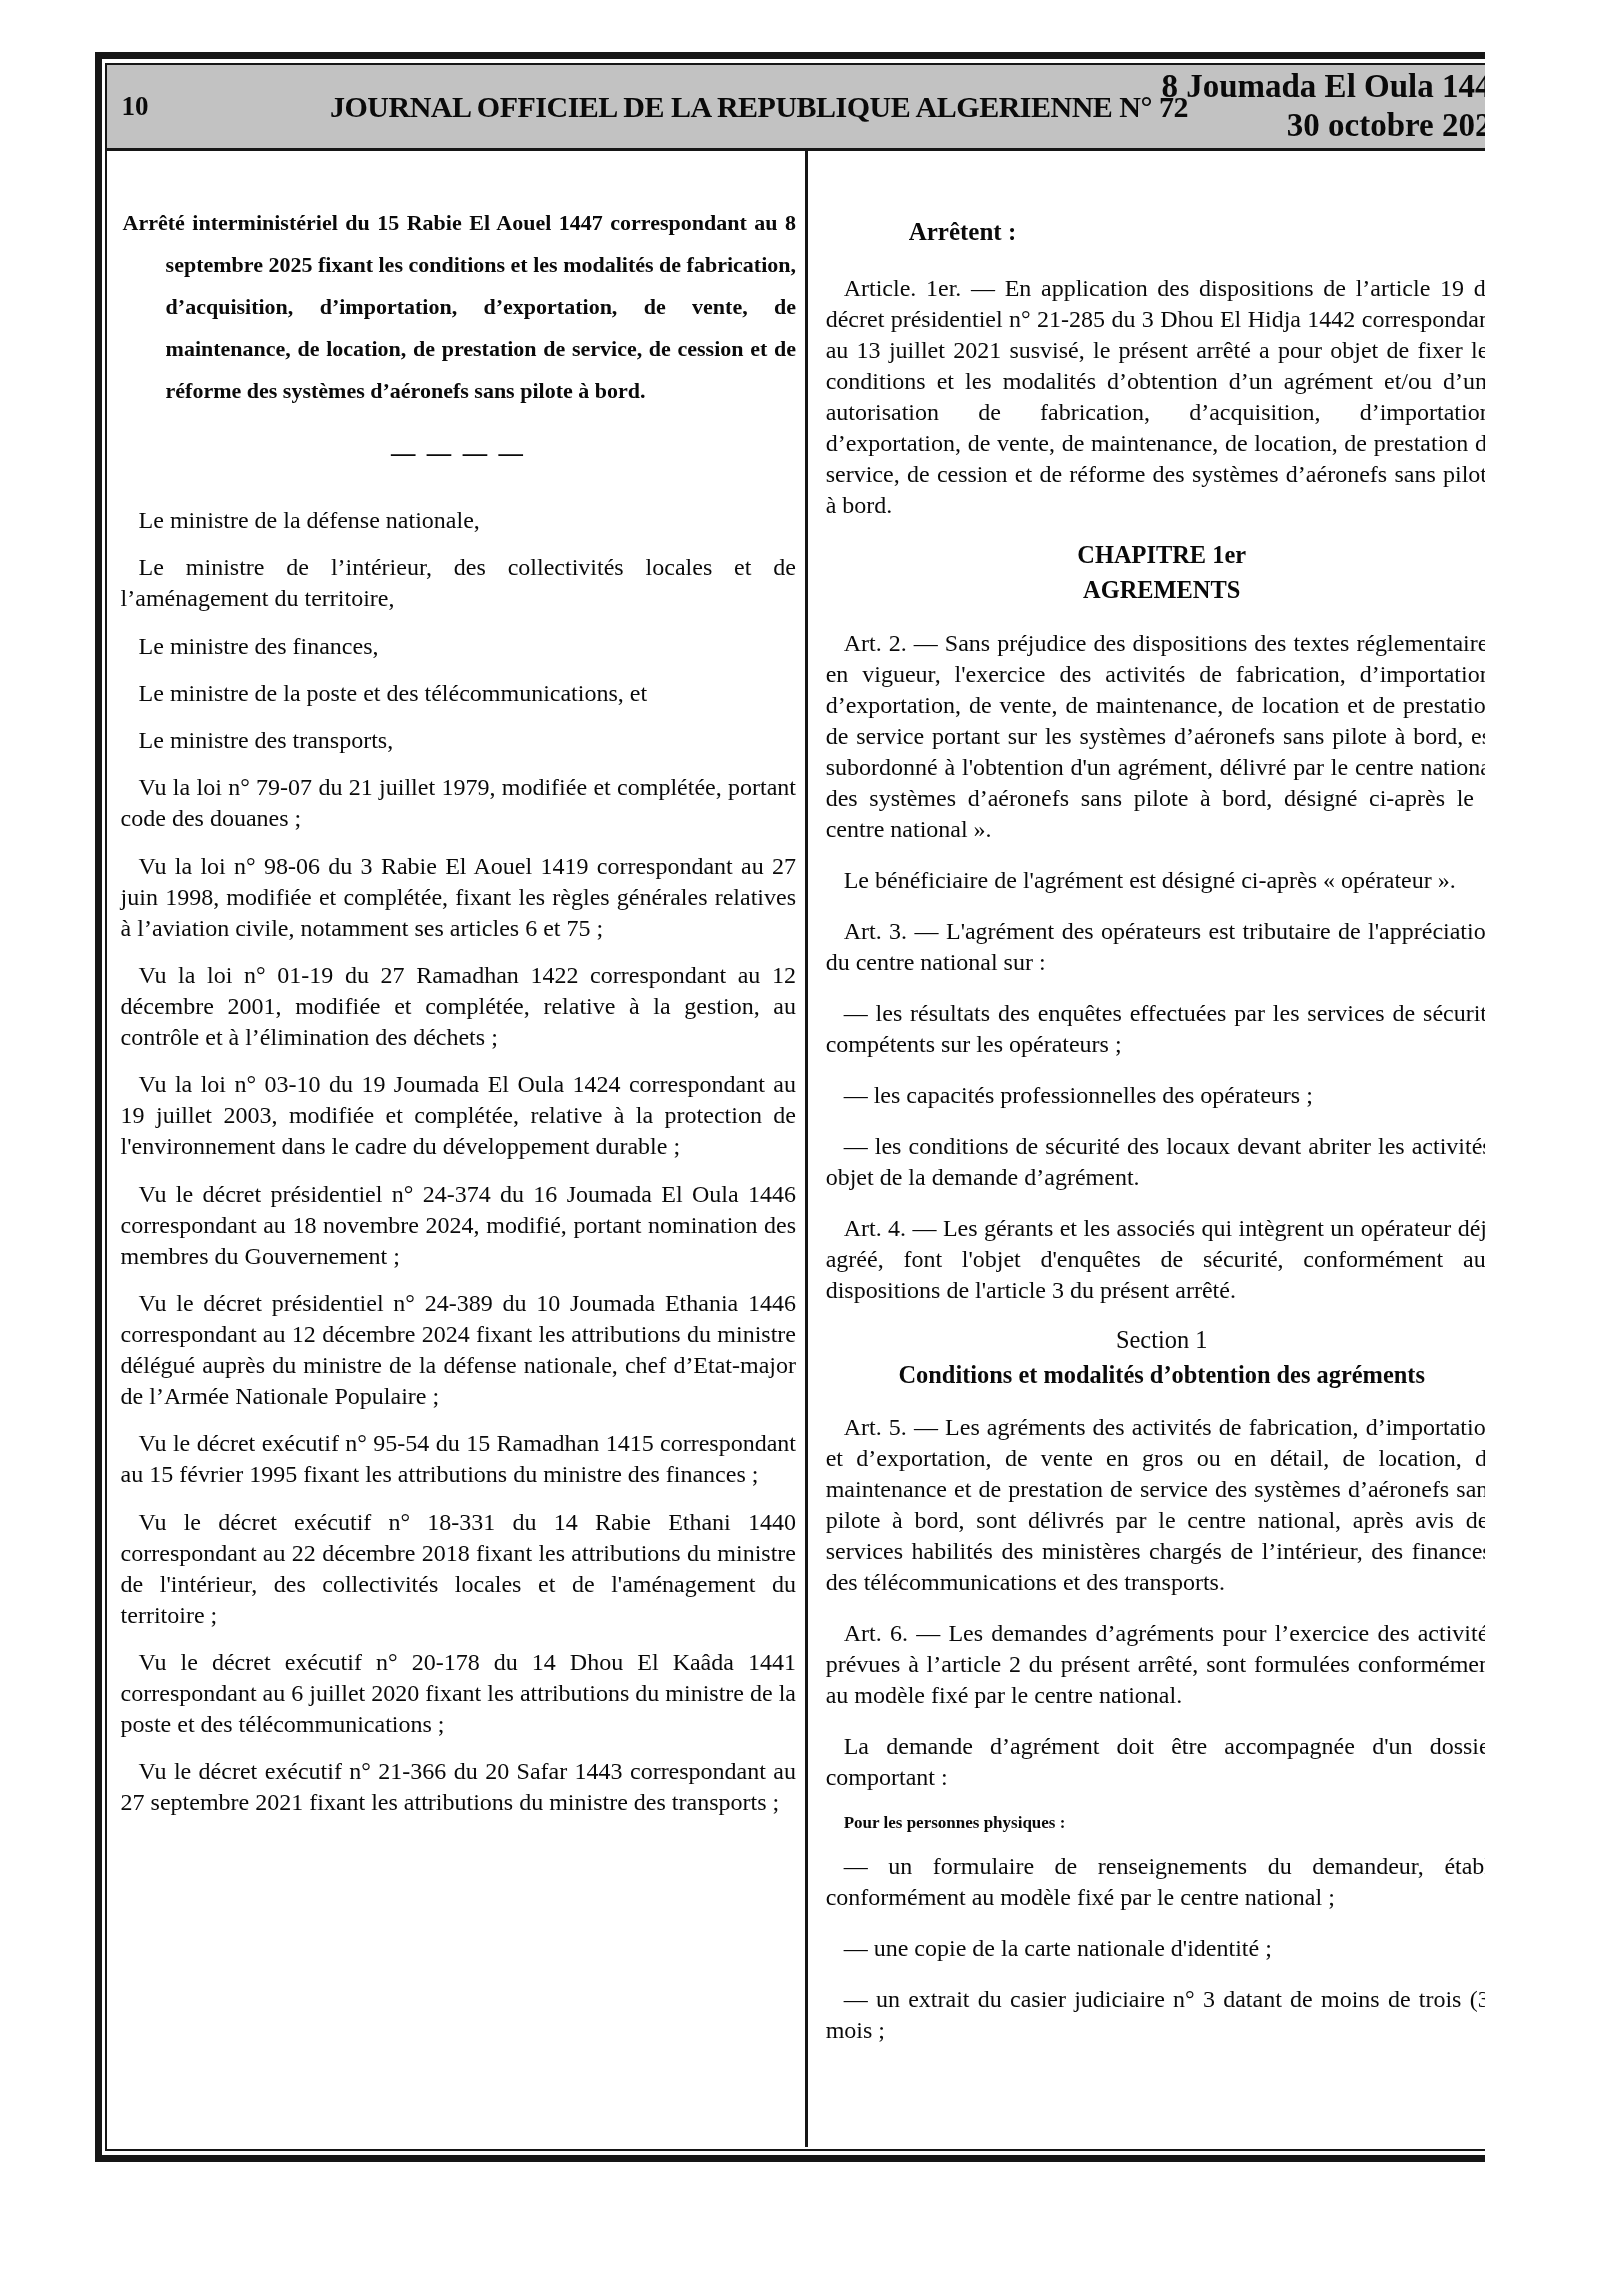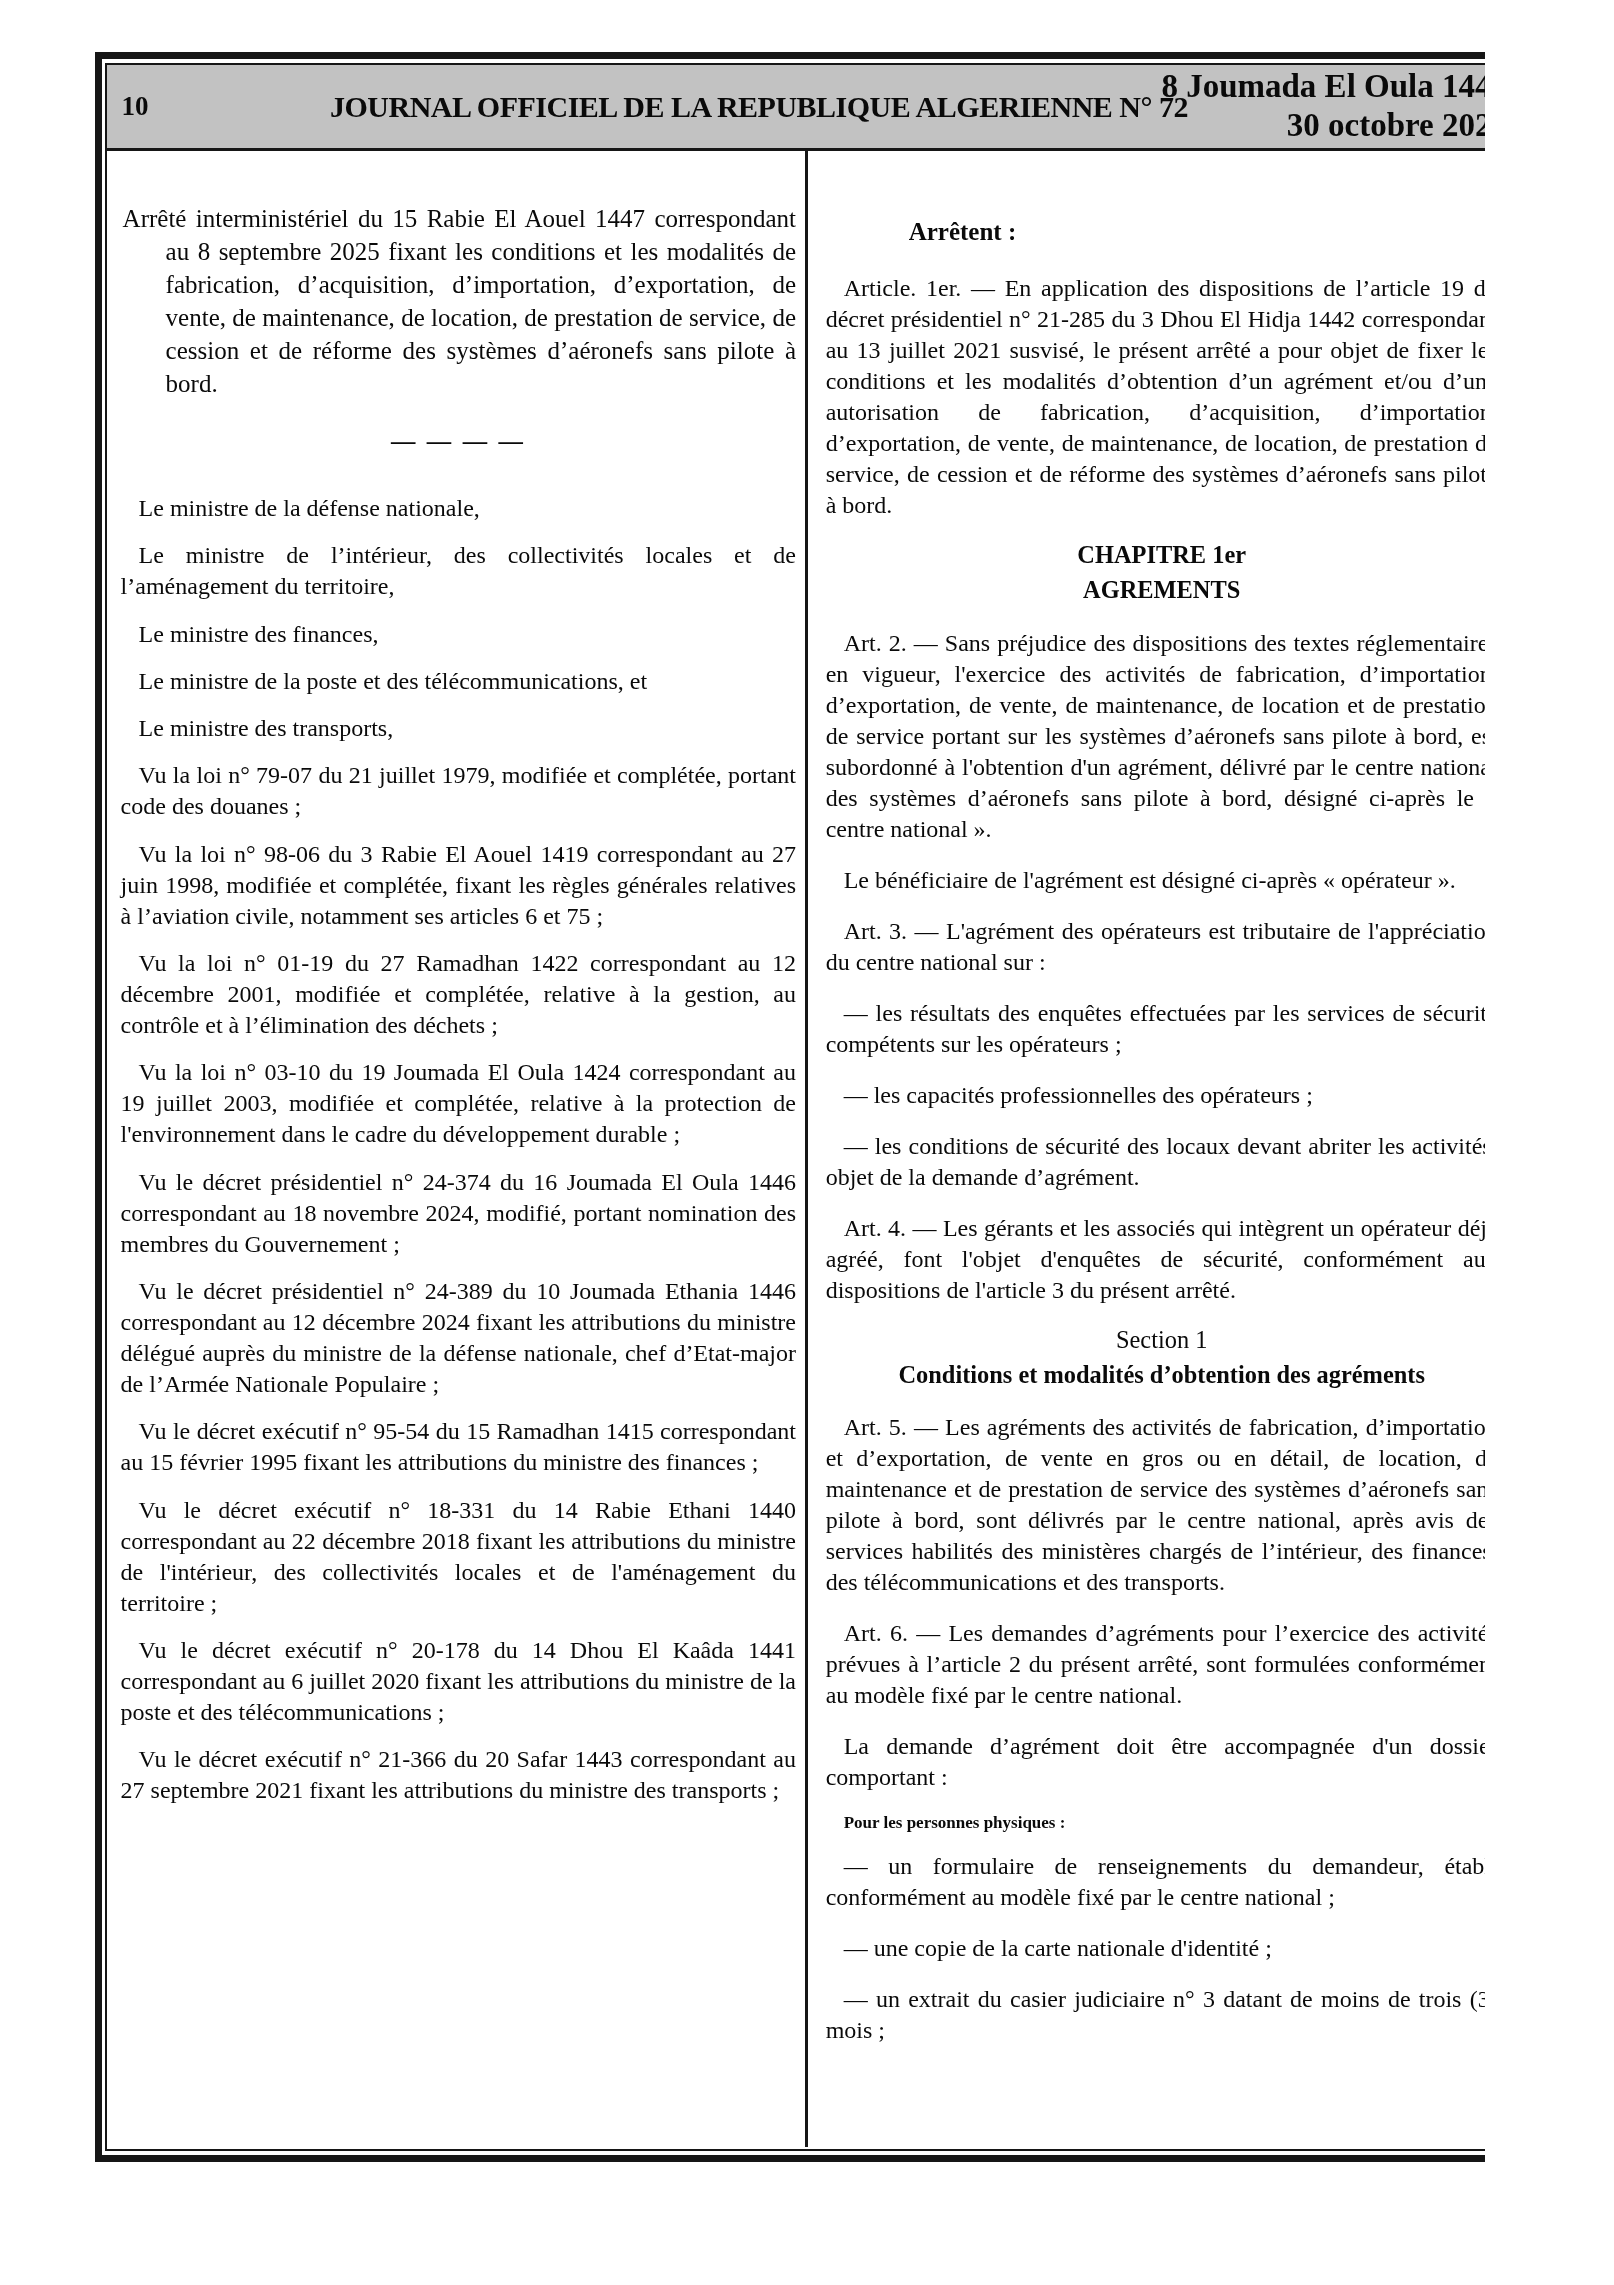--- a/index.html
+++ b/index.html
@@ -35,21 +35,21 @@
   .columns{
     display:flex;height:1996px;box-sizing:border-box;overflow:hidden;
   }
   .col{box-sizing:border-box;}
   .col-left{width:698px;padding:51px 9px 0 13.6px;}
   .vdivider{width:2.7px;background:#161616;}
   .col-right{width:701px;padding:67px 11px 0 18px;}
 
   p{margin:0;}
   .doc-title{
-    font-weight:normal;font-size:25px;line-height:33px;text-align:justify;
+    font-weight:bold;font-size:22px;line-height:42px;text-align:justify;
     padding-left:45px;text-indent:-43px;margin:0 0 3.6px 0;
   }
   .sep{
     text-align:center;font-weight:bold;font-size:24.4px;letter-spacing:2.7px;
     margin:27px 0 38px 0;
   }
   .body{
     font-size:24px;line-height:31px;text-align:justify;text-indent:18px;
     margin:0 0 16.3px 0;
   }

